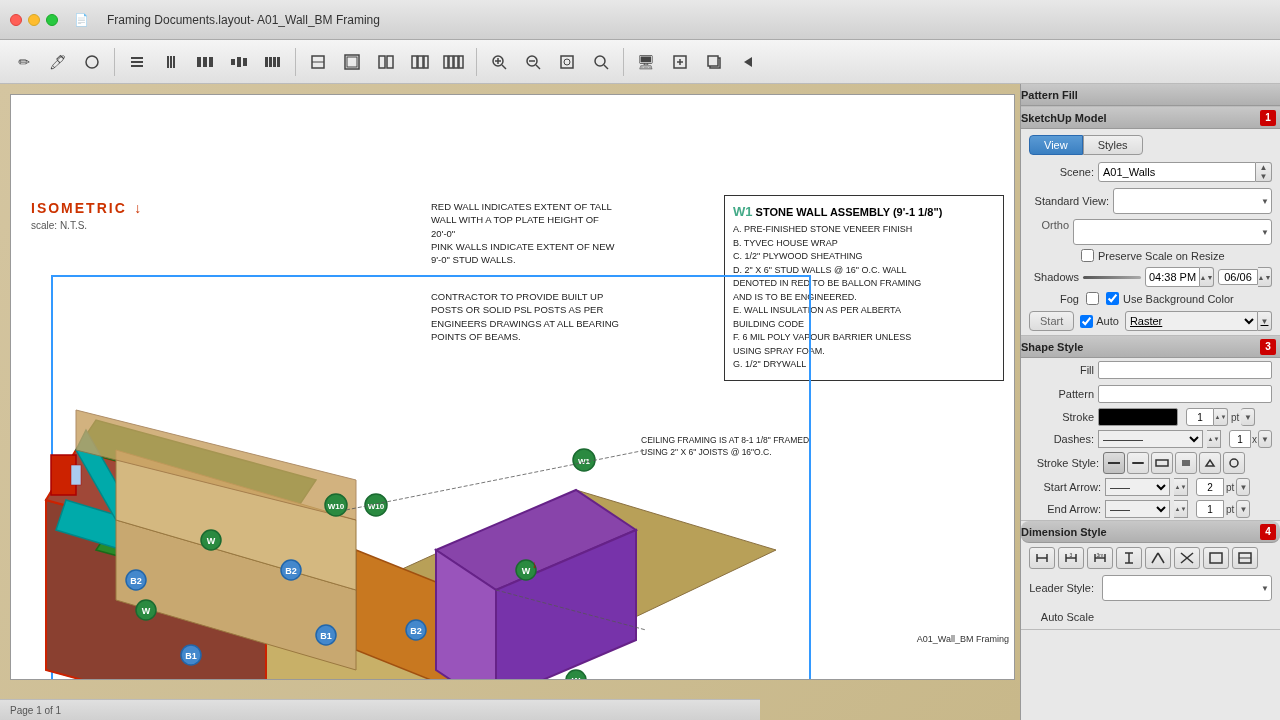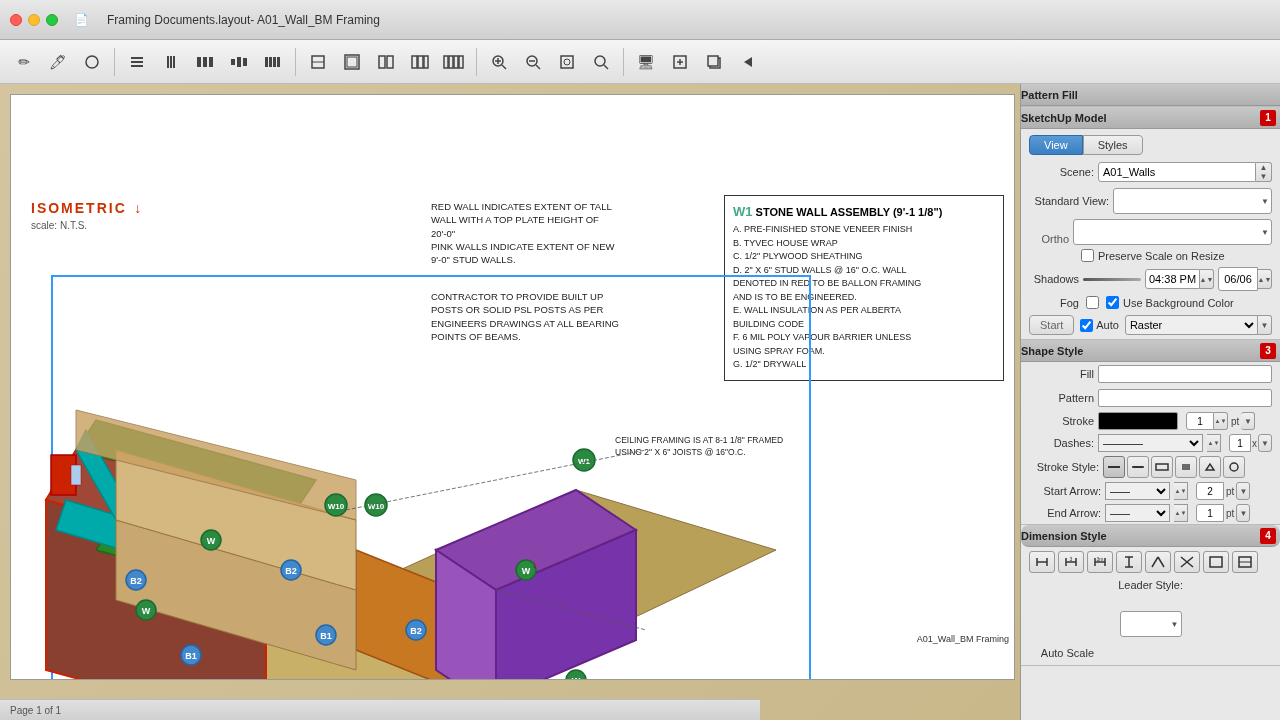--- a/index.html
+++ b/index.html
@@ -288,21 +288,21 @@
       align-items: center;
       gap: 4px;
       font-size: 11px;
       color: #333;
     }
     .checkbox-label input { cursor: pointer; }
 
     
     .ortho-row {
       display: flex;
-      align-items: flex-end;
+      align-items: flex-start;
       padding: 2px 8px;
       gap: 4px;
     }
     .ortho-label {
       font-size: 11px;
       color: #555;
       min-width: 40px;
       text-align: right;
     }
 
@@ -402,22 +402,21 @@
       align-items: center;
       justify-content: center;
       cursor: pointer;
       font-size: 9px;
     }
 
     .leader-row {
       display: flex;
       align-items: center;
       padding: 2px 8px 4px;
-      gap: 20px;
-      flex-direction: column;
+      gap: 8px;
     }
     .leader-label {
       font-size: 11px;
       color: #333;
       min-width: 65px;
       text-align: right;
     }
 
     
     .sidebar::-webkit-scrollbar { width: 8px; }
@@ -643,21 +642,21 @@
             DENOTED IN RED TO BE BALLON FRAMING<br>
             AND IS TO BE ENGINEERED.<br>
             E. WALL INSULATION AS PER ALBERTA<br>
             BUILDING CODE<br>
             F. 6 MIL POLY VAPOUR BARRIER UNLESS<br>
             USING SPRAY FOAM.<br>
             G. 1/2" DRYWALL
           </div>
         </div>
 
-        <div class="annotation" style="top: 340px; left: 604px; max-width: 180px; font-size:8.5px;">CEILING FRAMING IS AT 8-1 1/8" FRAMED USING 2" X 6" JOISTS @ 16"O.C.</div>
+        <div class="annotation" style="top: 340px; left: 630px; max-width: 180px; font-size:8.5px;">CEILING FRAMING IS AT 8-1 1/8" FRAMED USING 2" X 6" JOISTS @ 16"O.C.</div>
 
         <div class="blue-border"></div>
 
         <div class="building-illustration">
           <svg width="780" height="480" viewBox="0 0 780 480" xmlns="http://www.w3.org/2000/svg">
 
             <polygon points="30,420 250,480 550,400 340,340" fill="#c8b068" stroke="#8a7040" stroke-width="1"></polygon>
             <polygon points="340,340 550,400 760,300 560,240" fill="#b8a058" stroke="#8a7040" stroke-width="1"></polygon>
 
             <polygon points="30,250 30,420 250,480 250,310" fill="#8a4030" stroke="#cc2200" stroke-width="2"></polygon>
@@ -827,41 +826,41 @@
       </div>
 
       <div class="shadows-row" style="padding: 3px 8px; gap: 4px; display:flex; align-items:center;">
         <span style="font-size:11px; color:#333; min-width:50px; text-align:right;">Shadows</span>
         <div style="flex:1; height:3px; background:linear-gradient(to right, #555, #aaa); border-radius:2px;"></div>
         <div style="display:flex; align-items:center;">
           <input type="text" style="width: 55px; height: 20px; border: 1px solid rgb(153, 153, 153); border-radius: 3px 0px 0px 3px; font-size: 11px; padding: 0px 3px; text-align: center;" value="04:38 PM">
           <div style="width:14px; height:20px; border:1px solid #999; border-left:none; border-radius:0 3px 3px 0; background:linear-gradient(to bottom,#f0f0f0,#ddd); display:flex; flex-direction:column; align-items:center; justify-content:center; cursor:pointer; font-size:7px; color:#555;">▲▼</div>
         </div>
         <div style="display:flex; align-items:center;">
-          <input type="text" style="width: 40px; height: 24px; border: 1px solid rgb(153, 153, 153); border-radius: 3px 0px 0px 3px; font-size: 11px; padding: 0px 3px; text-align: center;" value="06/06">
+          <input type="text" style="width: 40px; height: 16px; border: 1px solid rgb(153, 153, 153); border-radius: 3px 0px 0px 3px; font-size: 11px; padding: 0px 3px; text-align: center;" value="06/06">
           <div style="width:14px; height:20px; border:1px solid #999; border-left:none; border-radius:0 3px 3px 0; background:linear-gradient(to bottom,#f0f0f0,#ddd); display:flex; flex-direction:column; align-items:center; justify-content:center; cursor:pointer; font-size:7px; color:#555;">▲▼</div>
         </div>
       </div>
 
       <div class="fog-row">
         <span style="font-size:11px; color:#333; min-width:50px; text-align:right;">Fog</span>
         <input type="checkbox" style="margin: 0px 3px;">
         <label class="checkbox-label">
           <input type="checkbox" checked="" style="">
           <span>Use Background Color</span>
         </label>
       </div>
 
       <div class="render-row">
         <button class="render-btn">Start</button>
         <label class="auto-checkbox">
           <input type="checkbox" checked="" style="">
           <span>Auto</span>
         </label>
-        <div style="flex:1; display:flex; align-items:flex-end;">
+        <div style="flex:1; display:flex; align-items:flex-end;text-decoration:underline;">
           <select style="flex:1; height:20px; border:1px solid #999; border-radius:3px 0 0 3px; font-size:11px;">
             <option>Raster</option>
           </select>
           <div style="width:14px; height:20px; border:1px solid #999; border-left:none; border-radius:0 3px 3px 0; background:linear-gradient(to bottom,#f0f0f0,#ddd); display:flex; align-items:center; justify-content:center; cursor:pointer; font-size:8px; color:#555;">▼</div>
         </div>
       </div>
     </div>
 
     <div class="panel-section">
       <div class="panel-header" style="position:relative;">

